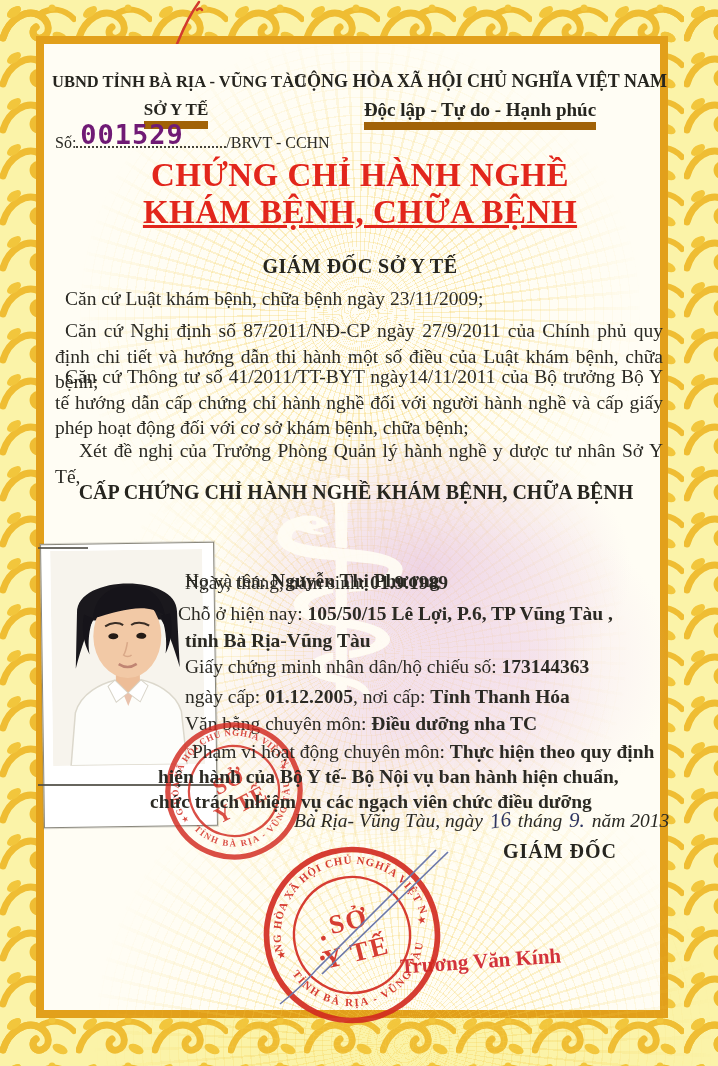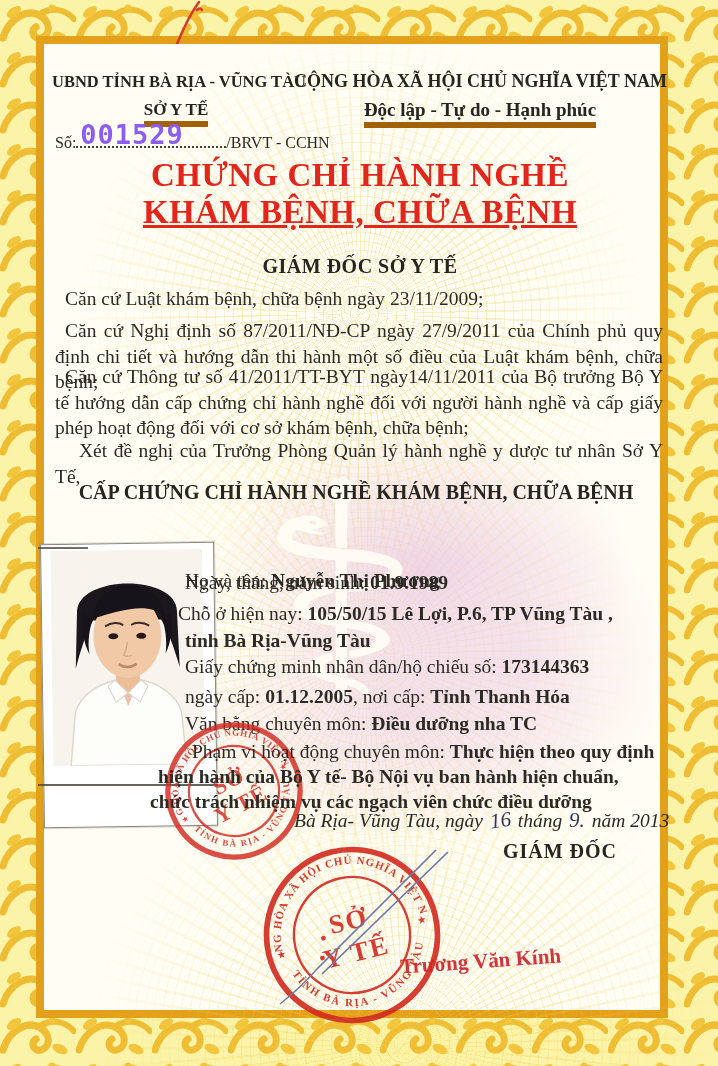--- a/index.html
+++ b/index.html
@@ -13,27 +13,27 @@
        mask-image:radial-gradient(circle,#000 30%,transparent 72%);}
   .web.yellow{background:
      repeating-conic-gradient(rgba(243,204,74,.30) 0deg .7deg, transparent .7deg 3.4deg),
      repeating-radial-gradient(circle, rgba(243,204,74,.25) 0 1.2px, transparent 1.2px 9px);}
   .pink{position:absolute;border-radius:50%;}
   .emblem{position:absolute;color:rgba(255,253,244,.92);line-height:1;font-family:"DejaVu Sans",sans-serif;}
   
   .c{text-align:center;}
   .ink{color:#2b2a24;}
   .hdr{color:#26251f;font-weight:bold;white-space:nowrap;}
-  .u{border-bottom:6px solid #a16207;padding-bottom:2px;}
+  .u{border-bottom:8px solid #a16207;padding-bottom:2px;}
   .titleRed{color:#E2261C;font-weight:bold;font-size:33px;letter-spacing:.5px;white-space:nowrap;}
   .para{font-size:19.5px;line-height:25.5px;color:#2b2a24;text-align:justify;}
   .irow{font-size:19.5px;color:#2b2a24;white-space:nowrap;}
   .irow b{font-weight:bold;}
   .serial-dots{display:inline-block;position:relative;width:150px;border-bottom:2px dotted #45423a;height:16px;vertical-align:baseline;}
-  .serial-num{position:absolute;left:4px;bottom:-4px;font-family:"DejaVu Sans Mono",monospace;font-weight:bold;font-size:27px;color:#8b5cf6;letter-spacing:1px;}
+  .serial-num{position:absolute;left:4px;bottom:-4px;font-family:"DejaVu Sans Mono",monospace;font-weight:bold;font-size:27px;color:#701a75;letter-spacing:1px;}
   .stamp{position:absolute;}
   .artifact{position:absolute;background:#4c4a42;}
   .photo{position:absolute;background:#fff;border:1.5px solid #8a887d;box-shadow:0 0 0 1px rgba(120,115,100,.25);}
 </style>
 </head>
 <body>
 
 <div class="page">
 
   <svg class="abs" style="left:0;top:0;" width="718" height="1066" viewBox="0 0 718 1066">

